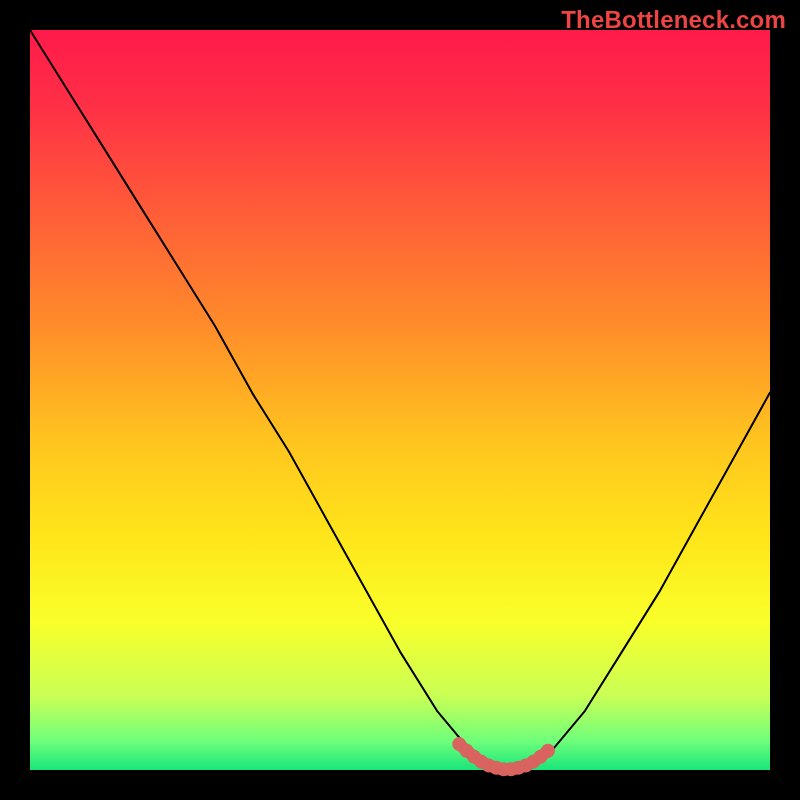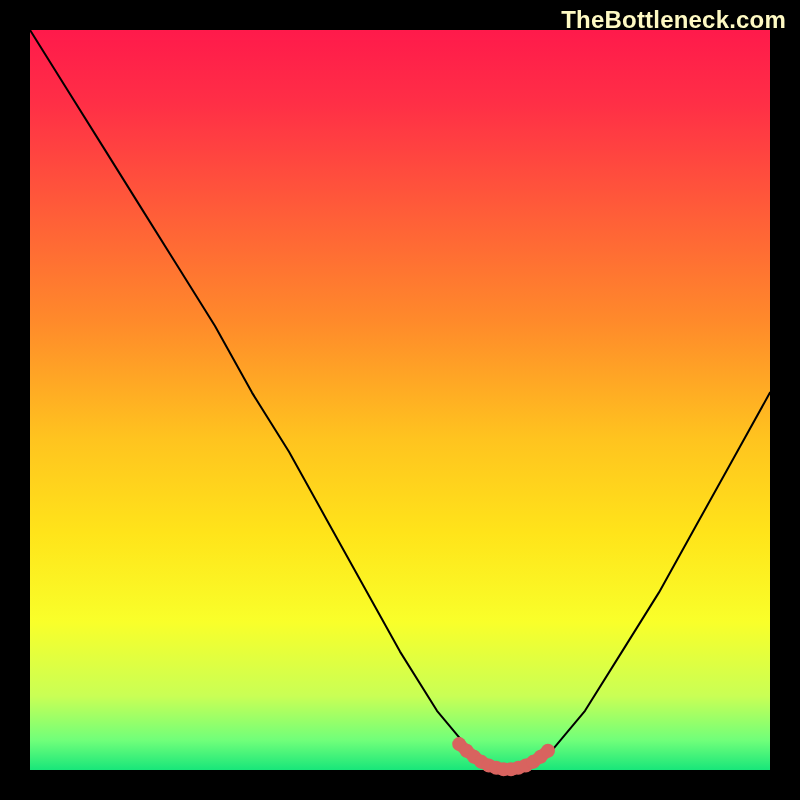--- a/index.html
+++ b/index.html
@@ -6,21 +6,21 @@
   html, body { width: 800px; height: 800px; overflow: hidden; background: #000; }
   .stage { position: relative; width: 800px; height: 800px; }
   svg { display: block; }
   .watermark {
     position: absolute;
     top: 6px;
     right: 14px;
     font-family: Arial, Helvetica, sans-serif;
     font-size: 24px;
     font-weight: 600;
-    color: #fef9c3;
+    color: #ef4444;
     letter-spacing: 0.2px;
     user-select: none;
   }
 </style>
 </head>
 <body>
 
 <div class="stage">
   <svg id="chart-svg" width="800" height="800" viewBox="0 0 800 800">
       <rect x="0" y="0" width="800" height="800" fill="#000000"></rect>

